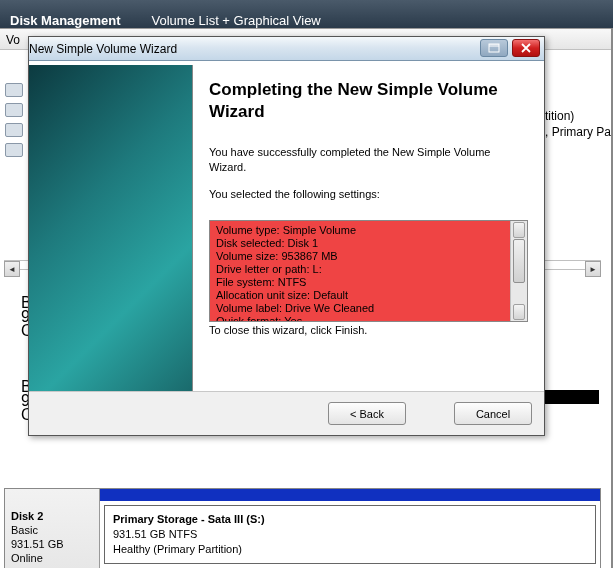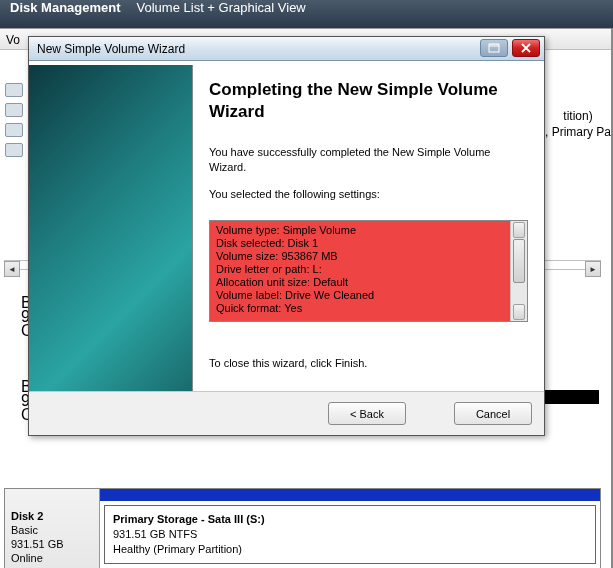--- a/index.html
+++ b/index.html
@@ -1,32 +1,32 @@
 <!DOCTYPE html>
 <html><head>
 <meta charset="utf-8">
 <style>
   *{margin:0;padding:0;box-sizing:border-box;font-family:"Segoe UI",Tahoma,Arial,sans-serif}
   body{width:613px;height:568px;overflow:hidden;background:#fff;position:relative}
-  .titlebar{background:linear-gradient(#4a5a6a,#2a3a4a);height:28px;display:flex;align-items:flex-start;padding:0 10px;color:#fff;font-size:13px;gap:16px}
+  .titlebar{background:linear-gradient(#4a5a6a,#2a3a4a);height:28px;display:flex;align-items:flex-end;padding:0 10px;color:#fff;font-size:13px;gap:31px}
   .titlebar b{font-weight:600}
   .bg-area{position:absolute;top:28px;left:0;right:0;bottom:0;background:#fff;border-right:2px solid #888}
   .bg-header{height:22px;background:linear-gradient(#f8f8f8,#e6e6e6);border-bottom:1px solid #c0c0c0;font-size:12px;padding-left:6px;line-height:22px;border-top:1px solid #999}
-  .bg-partial-right{position:absolute;right:0;top:80px;font-size:12px;color:#000;line-height:16px;text-align:center}
+  .bg-partial-right{position:absolute;right:0;top:80px;font-size:12px;color:#000;line-height:16px;text-align:left}
   .bg-middle-band{position:absolute;left:4px;right:10px;top:232px;height:10px;background:#fff;border-top:1px solid #c0c0c0;border-bottom:1px solid #c0c0c0}
   .bg-scrollarrow{position:absolute;top:233px;width:16px;height:16px;background:linear-gradient(#f0f0f0,#d8d8d8);border:1px solid #a0a0a0;display:flex;align-items:center;justify-content:center;font-size:8px;color:#333}
   .bg-disk-row{position:absolute;left:4px;right:10px;display:flex;border:1px solid #888}
   .bg-disk-label{width:95px;background:linear-gradient(#f2f2f2,#e4e4e4);border-right:1px solid #999;font-size:11px;padding:4px 6px;line-height:14px}
   .bg-disk-vol{flex:1;background:#fff}
   .disk2-header{height:12px;background:#1030c0}
   .disk2-body{border:1px solid #666;margin:4px;padding:6px 8px;font-size:11px;line-height:15px;background:#fff}
   .bg-blackband{position:absolute;left:108px;right:12px;top:362px;height:14px;background:#000}
   
   .wizard{position:absolute;left:28px;top:36px;width:517px;height:400px;background:#fff;border:1px solid #555;box-shadow:2px 2px 6px rgba(0,0,0,.35)}
-  .wiz-titlebar{height:24px;background:linear-gradient(#f4f8fb,#d9e5f0 45%,#c4d7e8);display:flex;align-items:center;padding-left:8px;font-size:12px;color:#000;border-bottom:1px solid #7a94ab;position:relative}
+  .wiz-titlebar{height:24px;background:linear-gradient(#f4f8fb,#d9e5f0 45%,#c4d7e8);display:flex;align-items:center;font-size:12px;color:#000;border-bottom:1px solid #7a94ab;position:relative}
   .wiz-btns{position:absolute;right:4px;top:2px;display:flex;gap:4px}
   .wiz-tbtn{width:28px;height:18px;border-radius:3px;border:1px solid #777;display:flex;align-items:center;justify-content:center;font-size:10px;color:#fff;cursor:pointer}
   .wiz-help{background:linear-gradient(#b8c9da,#90a8c0);border-color:#6a88a3}
   .wiz-close{background:linear-gradient(#f27070,#d02020 50%,#b01010);border-color:#8a1010}
   .wiz-body{position:absolute;top:28px;left:0;right:0;bottom:44px;display:flex;background:#fff}
   .wiz-side{width:164px;background:linear-gradient(135deg,#0c3a40,#1e7a7d 40%,#2aa4a2 70%,#1a6a6c);border-right:1px solid #888}
   .wiz-main{flex:1;padding:14px 16px 10px 16px;font-size:11px;color:#000}
   .wiz-h1{font-size:17px;font-weight:700;margin-bottom:22px;line-height:22px}
   .wiz-p{margin-bottom:12px;line-height:15px}
   .wiz-summary{border:1px solid #888;background:#ef4444;height:102px;display:flex}
@@ -124,29 +124,30 @@
     <div class="wiz-main">
       <div class="wiz-h1">Completing the New Simple Volume Wizard</div>
       <div class="wiz-p">You have successfully completed the New Simple Volume Wizard.</div>
       <div class="wiz-p" style="margin-bottom:18px">You selected the following settings:</div>
       <div class="wiz-summary">
         <div class="wiz-summary-list">
           <div>Volume type: Simple Volume</div>
           <div>Disk selected: Disk 1</div>
           <div>Volume size: 953867 MB</div>
           <div>Drive letter or path: L:</div>
+          <div>File system: NTFS</div>
           <div>Allocation unit size: Default</div>
           <div>Volume label: Drive We Cleaned</div>
           <div>Quick format: Yes</div>
         </div>
         <div class="wiz-summary-scroll">
           <div class="wiz-thumb"></div>
         </div>
       </div>
-      <div class="wiz-p" style="margin-top:34px">To close this wizard, click Finish.</div>
+      <div class="wiz-p" style="margin-top:1px">To close this wizard, click Finish.</div>
     </div>
   </div>
   <div class="wiz-footer">
     <button class="wbtn">&lt; Back</button>
     <div class="gap"></div>
     <button class="wbtn">Cancel</button>
   </div>
 </div>
 
 </body></html>

